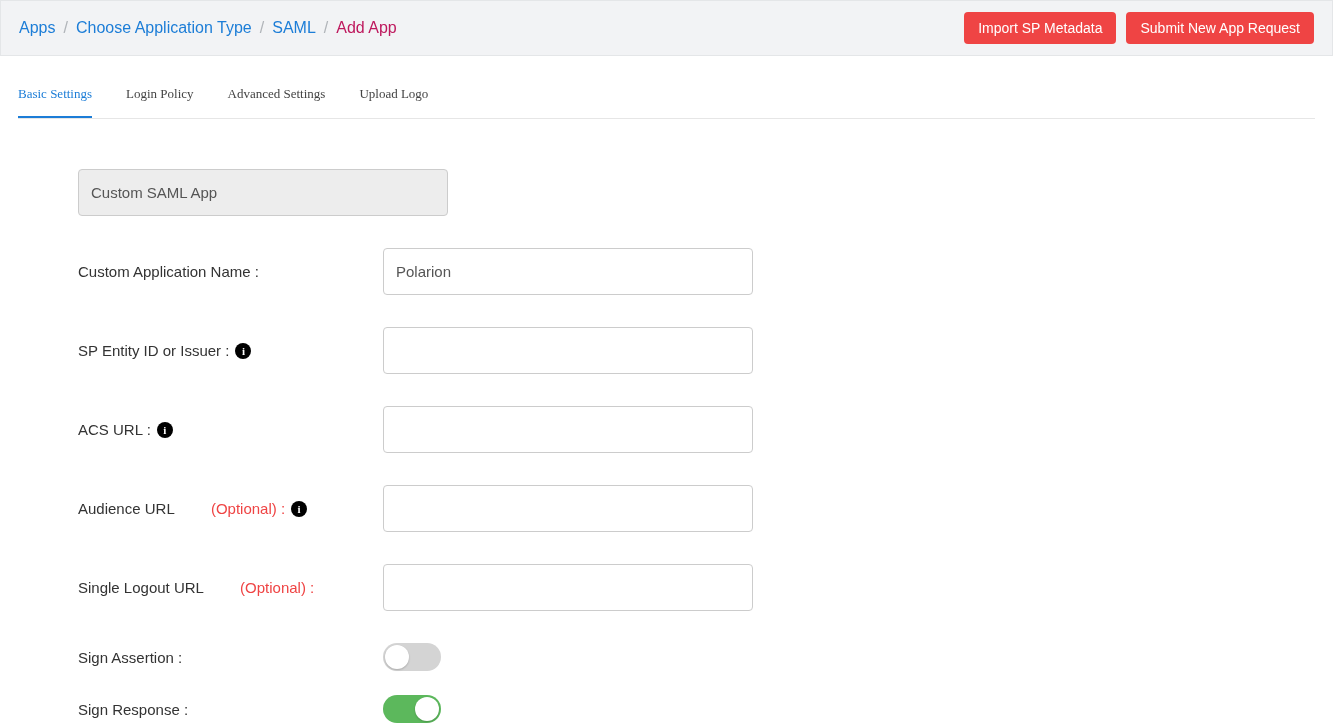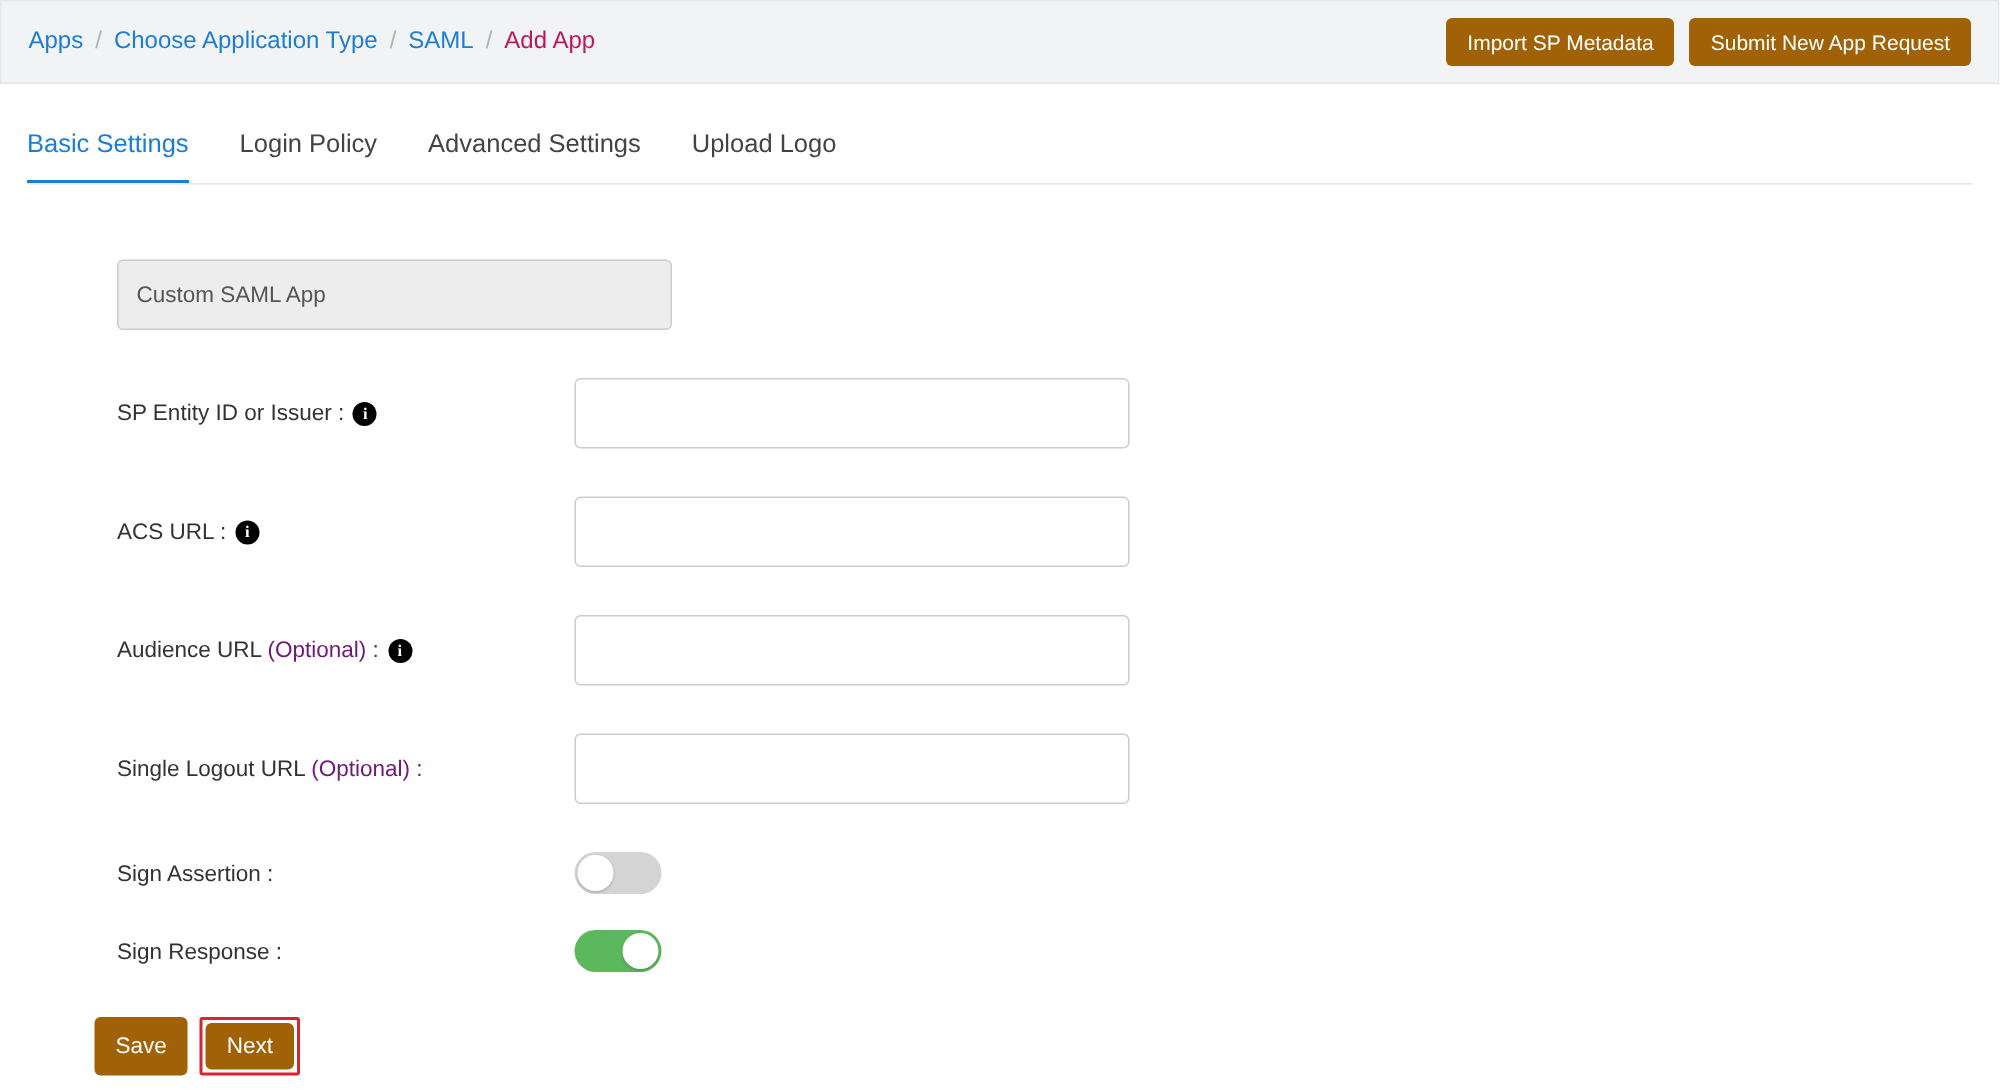--- a/index.html
+++ b/index.html
@@ -4,33 +4,33 @@
   <style>
     * { box-sizing: border-box; margin: 0; padding: 0; }
     body { font-family: "Helvetica Neue", Helvetica, Arial, sans-serif; font-size: 15px; color: #333; background: #fff; }
     
     .topbar { background: #f2f3f5; border: 1px solid #e4e6e8; padding: 11px 18px; display: flex; align-items: center; justify-content: space-between; }
     .breadcrumb { display: flex; align-items: center; gap: 8px; font-size: 16px; }
     .breadcrumb a { color: #1c7dd7; text-decoration: none; }
     .breadcrumb .sep { color: #b0b4b9; }
     .breadcrumb .current { color: #be185d; }
     .top-actions { display: flex; gap: 10px; }
-    .btn { display: inline-block; padding: 8px 14px; border: none; border-radius: 4px; font-size: 14px; cursor: pointer; color: #fff; background: #a16207; }
+    .btn { display: inline-block; padding: 8px 14px; border: none; border-radius: 4px; font-size: 14px; cursor: pointer; color: #fff; background: #ef4444; }
     .btn-sm { padding: 7px 14px; font-size: 15px; }
     
     .page { padding: 30px 18px 40px; }
     .tabs { display: flex; gap: 34px; border-bottom: 1px solid #e6e6e6; margin-bottom: 50px; }
-    .tab { padding: 0 0 14px 0; font-size: 17px; color: #444; cursor: pointer; border-bottom: 2px solid transparent; }
+    .tab { padding: 0 0 14px 0; font-size: 13px; color: #444; cursor: pointer; border-bottom: 2px solid transparent; font-family: Liberation Serif, serif; }
     .tab.active { color: #1c7dd7; border-bottom-color: #1c7dd7; }
     
     .form { padding-left: 60px; max-width: 900px; }
     .form-row { display: flex; align-items: center; margin-bottom: 32px; }
     .form-row.toggle-row { margin-bottom: 24px; }
     .form-label { width: 305px; font-size: 15px; color: #333; display: flex; align-items: center; gap: 6px; flex-shrink: 0; }
-    .optional { color: #701a75; }
+    .optional { color: #ef4444; margin-left: 32px; }
     .form-control { flex: 0 0 370px; height: 47px; border: 1px solid #ccc; border-radius: 4px; padding: 6px 12px; font-size: 15px; color: #555; background: #fff; }
     .form-control[disabled] { background: #ededed; color: #555; }
     
     .info-icon { display: inline-flex; align-items: center; justify-content: center; width: 16px; height: 16px; border-radius: 50%; background: #000; color: #fff; font-size: 11px; font-weight: bold; font-style: normal; font-family: serif; }
     
     .toggle { position: relative; width: 58px; height: 28px; border-radius: 28px; cursor: pointer; }
     .toggle.on { background: #5cb85c; }
     .toggle.off { background: #d4d4d4; }
     .toggle-knob { position: absolute; top: 2px; width: 24px; height: 24px; border-radius: 50%; background: #fff; box-shadow: 0 1px 2px rgba(0,0,0,0.2); }
     .toggle.on .toggle-knob { right: 2px; }
@@ -65,20 +65,24 @@
     <div class="tab">Advanced Settings</div>
     <div class="tab">Upload Logo</div>
   </div>
 
   <div class="form">
 
     <div class="form-row">
       <input class="form-control" disabled="" value="Custom SAML App" style="">
     </div>
 
+    <div class="form-row">
+      <label class="form-label">Custom Application Name :</label>
+      <input class="form-control" value="Polarion" style="">
+    </div>
 
     <div class="form-row">
       <label class="form-label">
         <span>SP Entity ID or Issuer :</span>
         <i class="info-icon">i</i>
       </label>
       <input class="form-control" value="" style="">
     </div>
 
     <div class="form-row">

